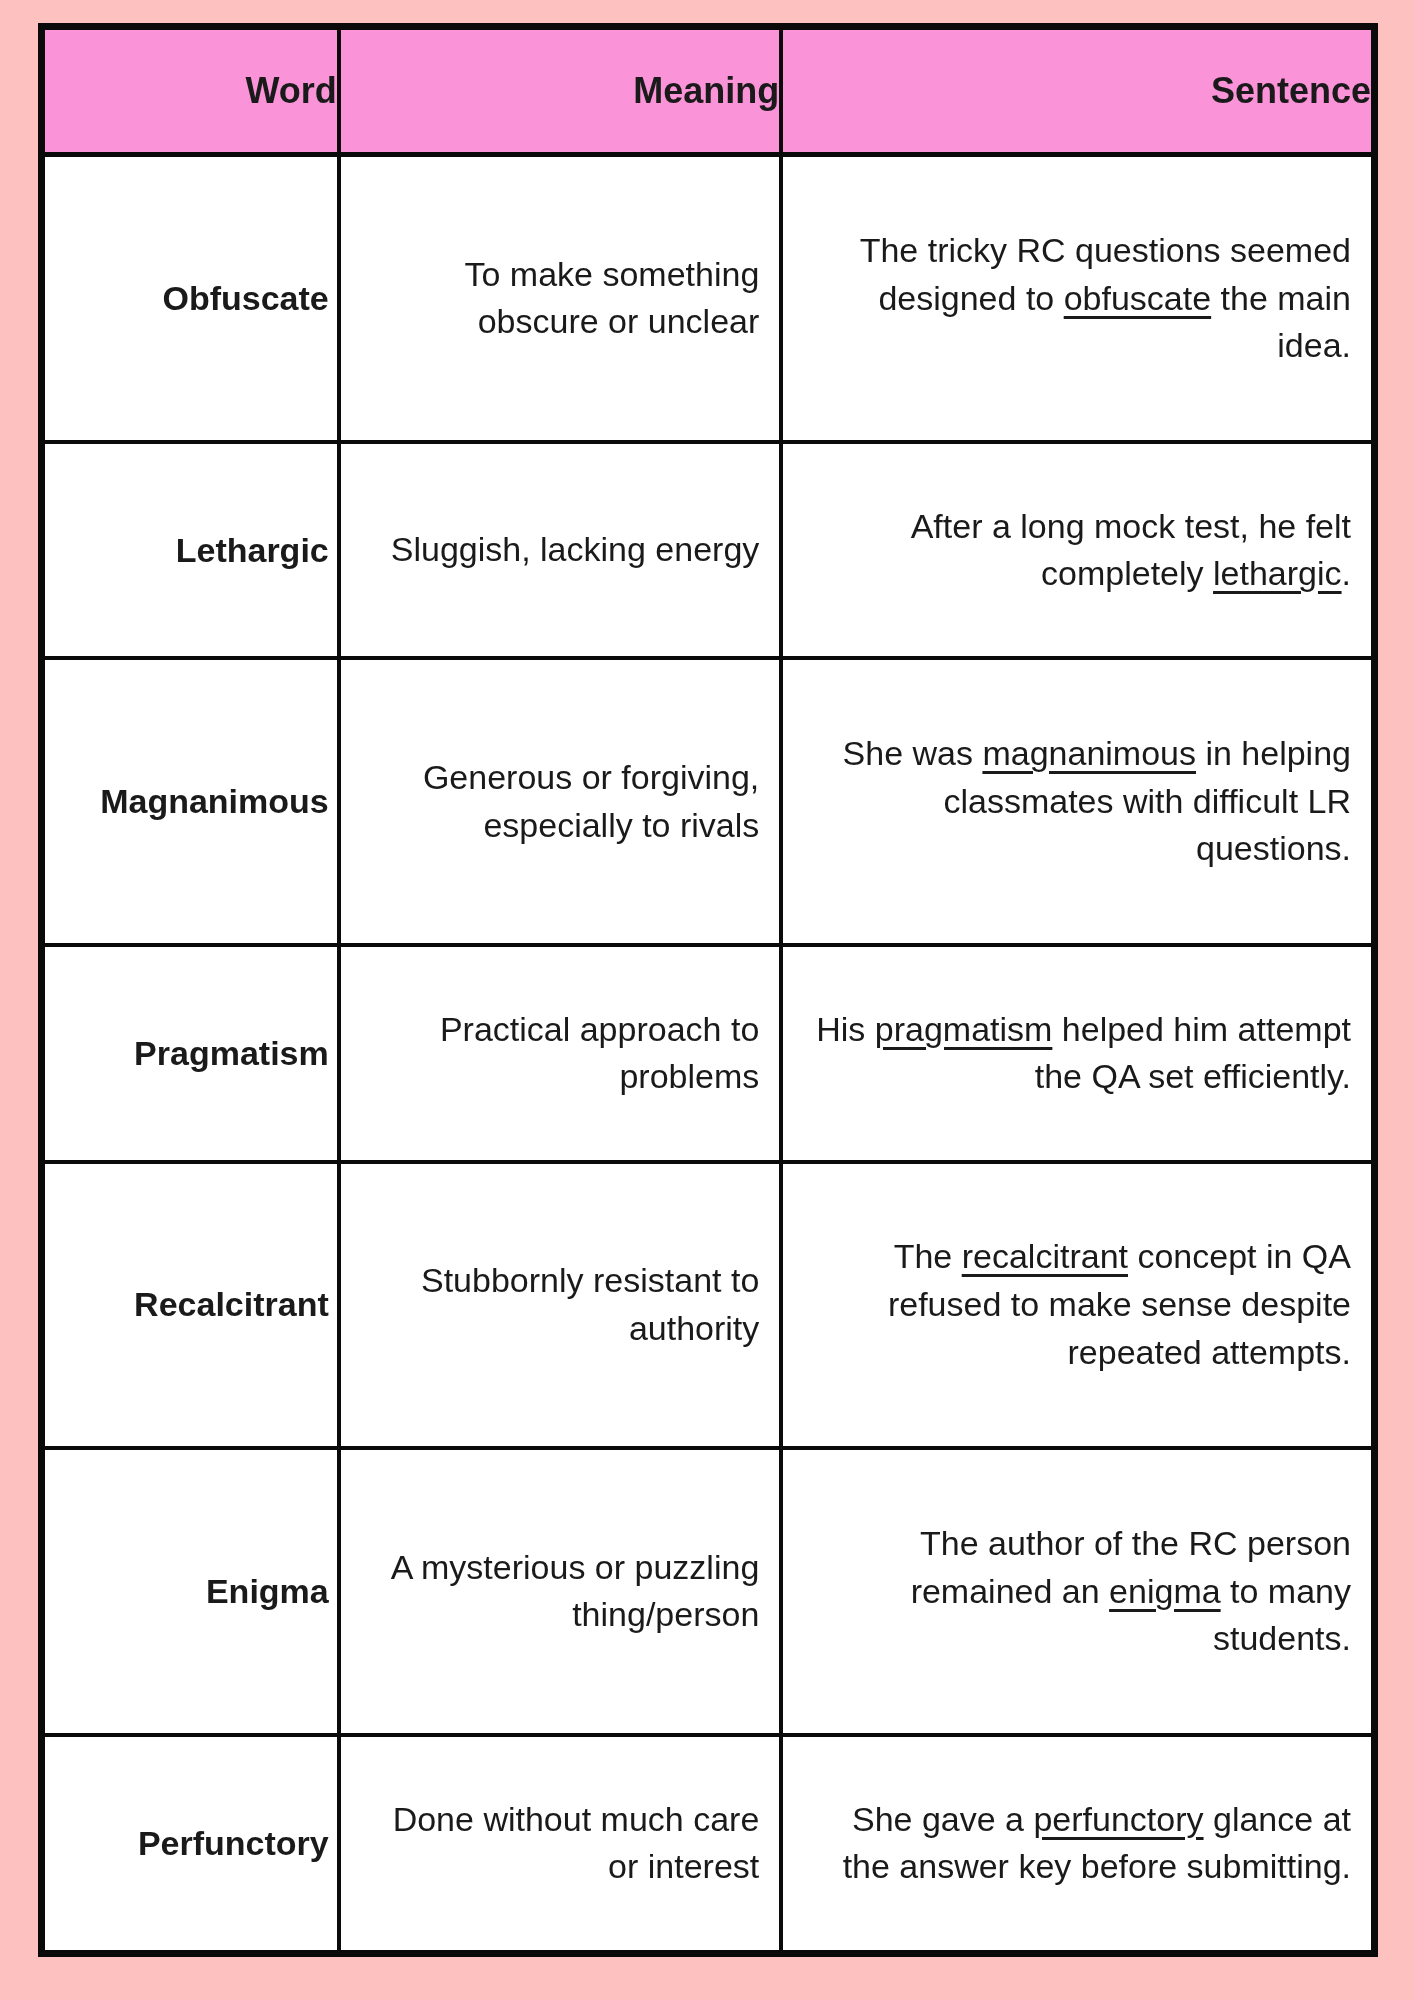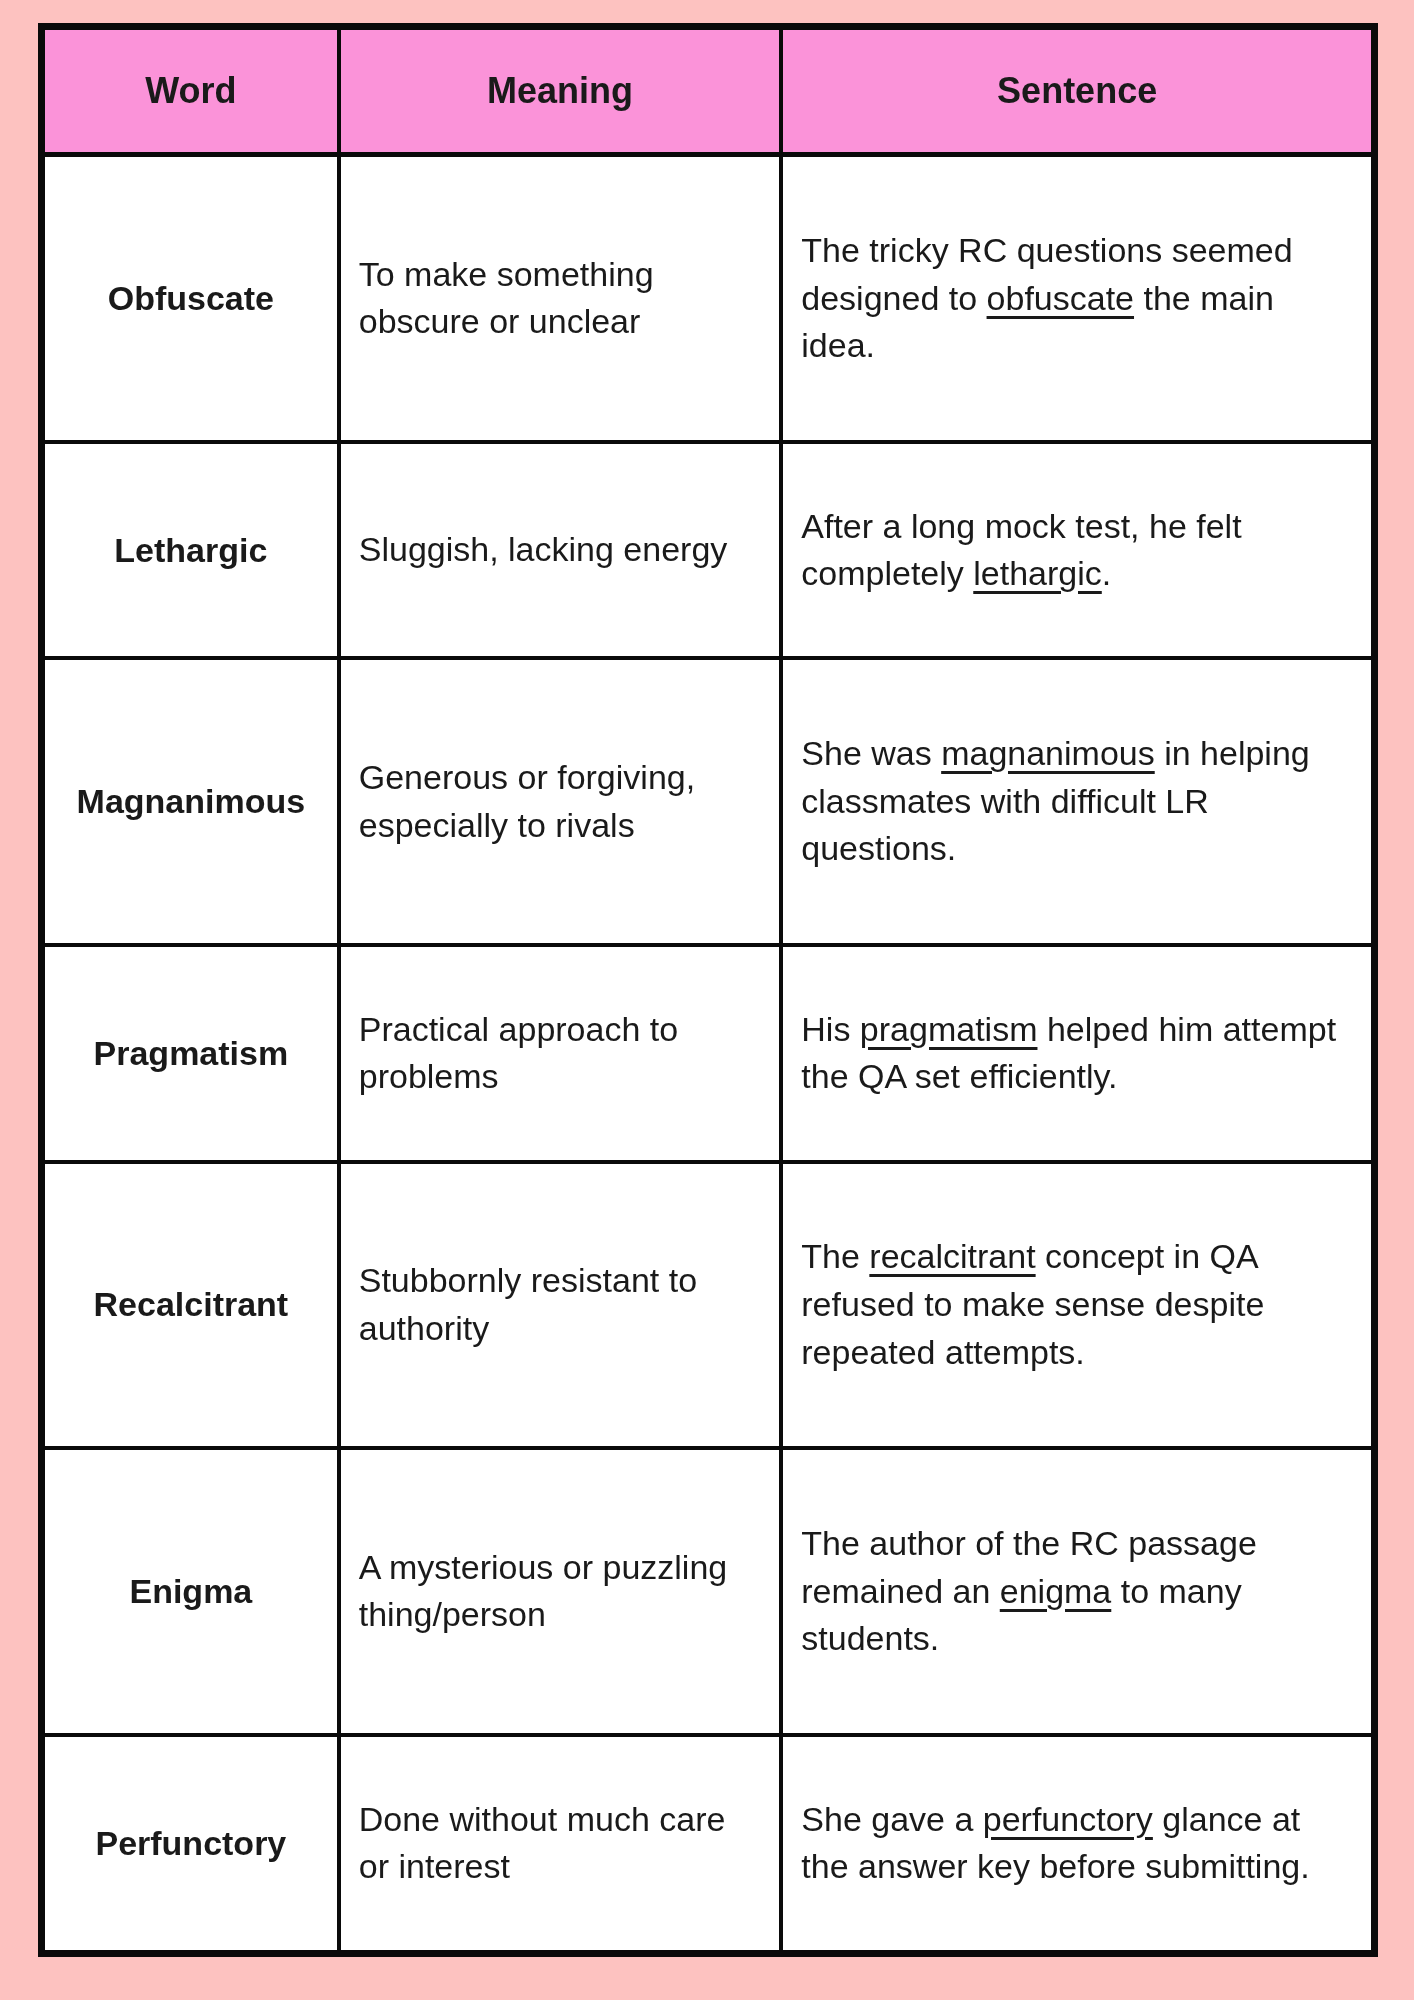--- a/index.html
+++ b/index.html
@@ -24,20 +24,21 @@
   table.vocab{
     width:100%;
     height:100%;
     border-collapse:collapse;
     table-layout:fixed;
     background:var(--cell-bg);
   }
   table.vocab th, table.vocab td{
     border:4px solid var(--border);
     vertical-align:middle;
+    text-align:right;
   }
   table.vocab th{
     border-width:7px 4px 5px 4px;
   }
   table.vocab tr th:first-child, table.vocab tr td:first-child{border-left-width:7px;}
   table.vocab tr th:last-child,  table.vocab tr td:last-child{border-right-width:7px;}
   table.vocab tbody tr:last-child td{border-bottom-width:7px;}
   col.c-word{width:22.3%;}
   col.c-meaning{width:33.2%;}
   col.c-sentence{width:44.5%;}
@@ -112,21 +113,21 @@
 
   <tr>
     <td class="word">Recalcitrant</td>
     <td class="meaning">Stubbornly resistant to authority</td>
     <td class="sentence"><span class="before">The </span><span class="kw">recalcitrant</span><span class="after"> concept in QA refused to make sense despite repeated attempts.</span></td>
   </tr>
 
   <tr>
     <td class="word">Enigma</td>
     <td class="meaning">A mysterious or puzzling thing/person</td>
-    <td class="sentence"><span class="before">The author of the RC passage remained an </span><span class="kw">enigma</span><span class="after"> to many students.</span></td>
+    <td class="sentence"><span class="before">The author of the RC person remained an </span><span class="kw">enigma</span><span class="after"> to many students.</span></td>
   </tr>
 
 
   <tr>
     <td class="word">Perfunctory</td>
     <td class="meaning">Done without much care or interest</td>
     <td class="sentence"><span class="before">She gave a </span><span class="kw">perfunctory</span><span class="after"> glance at the answer key before submitting.</span></td>
   </tr>
 </tbody>
   </table>

